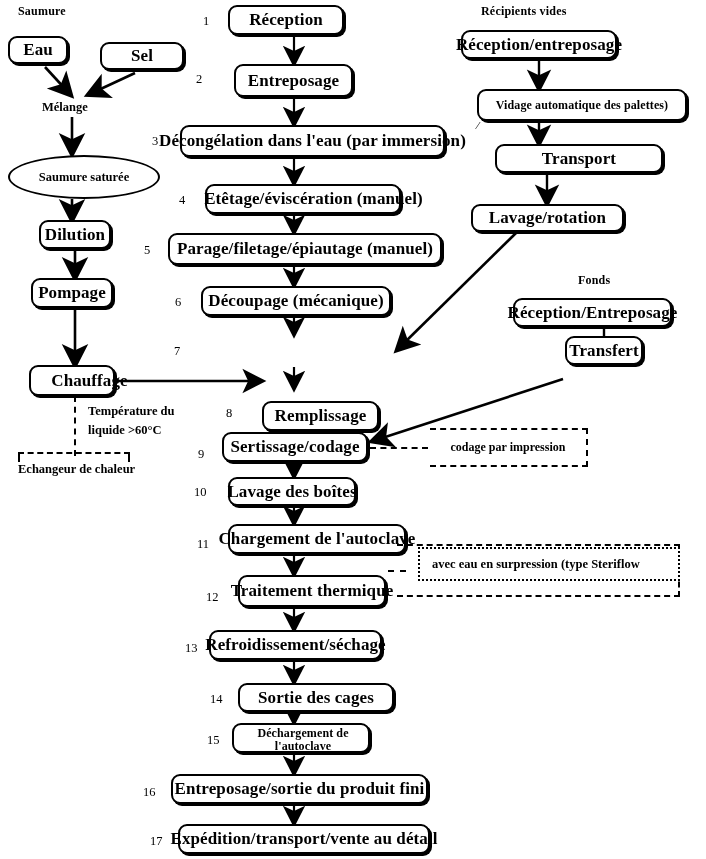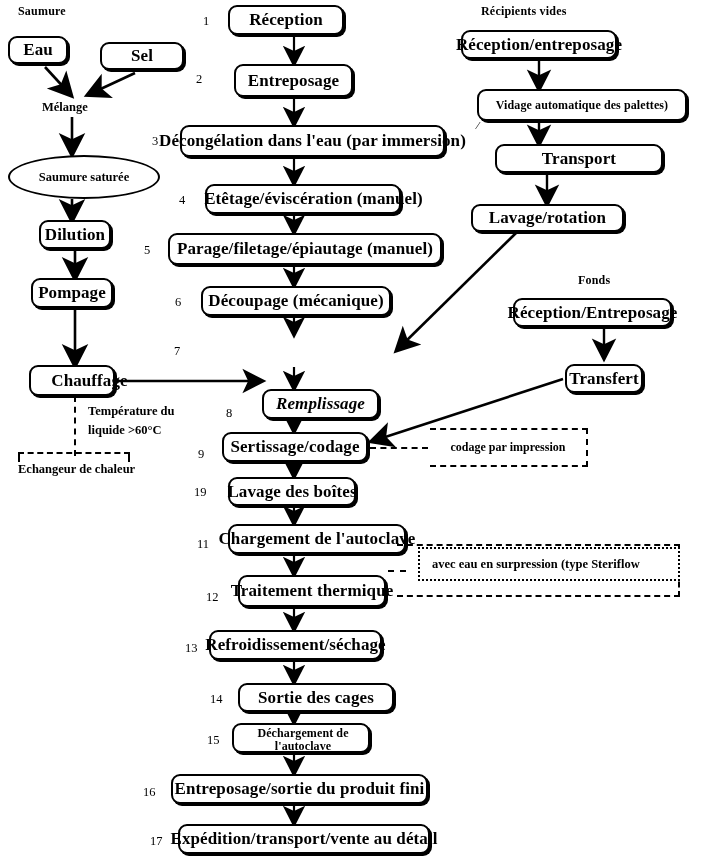--- a/index.html
+++ b/index.html
@@ -181,26 +181,26 @@
 
   <div class="num" style="left:144px;top:243px;">5</div>
   <div class="node" style="left:168px;top:233px;width:274px;height:32px;">Parage/filetage/épiautage (manuel)</div>
 
   <div class="num" style="left:175px;top:295px;">6</div>
   <div class="node" style="left:201px;top:286px;width:190px;height:30px;">Découpage (mécanique)</div>
 
   <div class="num" style="left:174px;top:344px;">7</div>
 
   <div class="num" style="left:226px;top:406px;">8</div>
-  <div class="node" style="left:262px;top:389px;width:117px;height:30px;font-style:italic;">Remplissage</div>
+  <div class="node" style="left:262px;top:401px;width:117px;height:30px;">Remplissage</div>
 
   <div class="num" style="left:198px;top:447px;">9</div>
   <div class="node" style="left:222px;top:432px;width:146px;height:30px;">Sertissage/codage</div>
 
-  <div class="num" style="left:194px;top:485px;">19</div>
+  <div class="num" style="left:194px;top:485px;">10</div>
   <div class="node" style="left:228px;top:477px;width:128px;height:29px;">Lavage des boîtes</div>
 
   <div class="num" style="left:197px;top:537px;">11</div>
   <div class="node" style="left:228px;top:524px;width:178px;height:30px;">Chargement de l'autoclave</div>
 
   <div class="num" style="left:206px;top:590px;">12</div>
   <div class="node" style="left:238px;top:575px;width:148px;height:32px;">Traitement thermique</div>
 
   <div class="num" style="left:185px;top:641px;">13</div>
   <div class="node" style="left:209px;top:630px;width:173px;height:30px;">Refroidissement/séchage</div>
@@ -218,21 +218,21 @@
   <div class="num" style="left:150px;top:834px;">17</div>
   <div class="node" style="left:178px;top:824px;width:252px;height:30px;">Expédition/transport/vente au détail</div>
 
   <div class="node" style="left:461px;top:30px;width:156px;height:29px;">Réception/entreposage</div>
   <div class="node overflow" style="left:477px;top:89px;width:210px;height:32px;font-size:12px;">Vidage automatique des palettes)</div>
   <div class="plain" style="left:477px;top:120px;font-size:10px;">⁄</div>
   <div class="node" style="left:471px;top:204px;width:153px;height:28px;">Lavage/rotation</div>
   <div class="node" style="left:495px;top:144px;width:168px;height:29px;">Transport</div>
 
   <div class="node" style="left:513px;top:298px;width:159px;height:29px;">Réception/Entreposage</div>
-  <div class="node" style="left:565px;top:364px;width:78px;height:29px;">Transfert</div>
+  <div class="node" style="left:565px;top:336px;width:78px;height:29px;">Transfert</div>
 
   <div class="dash-h" style="left:370px;top:447px;width:58px;"></div>
   <div class="note-open" style="left:430px;top:428px;width:158px;height:39px;">codage par impression</div>
 
   <div class="note-dashed" style="left:397px;top:544px;width:283px;height:53px;border-left:0;"></div>
   <div class="dash-h" style="left:388px;top:570px;width:18px;"></div>
   <div class="note-dotted" style="left:418px;top:547px;width:262px;height:34px;">avec eau en surpression (type Steriflow</div>
 
 </div>
 

